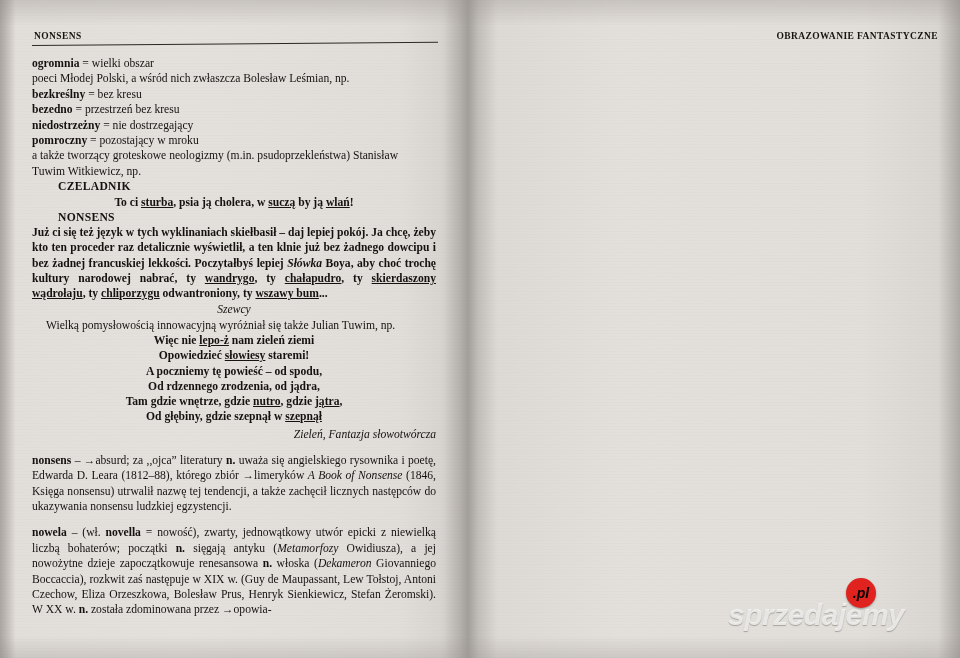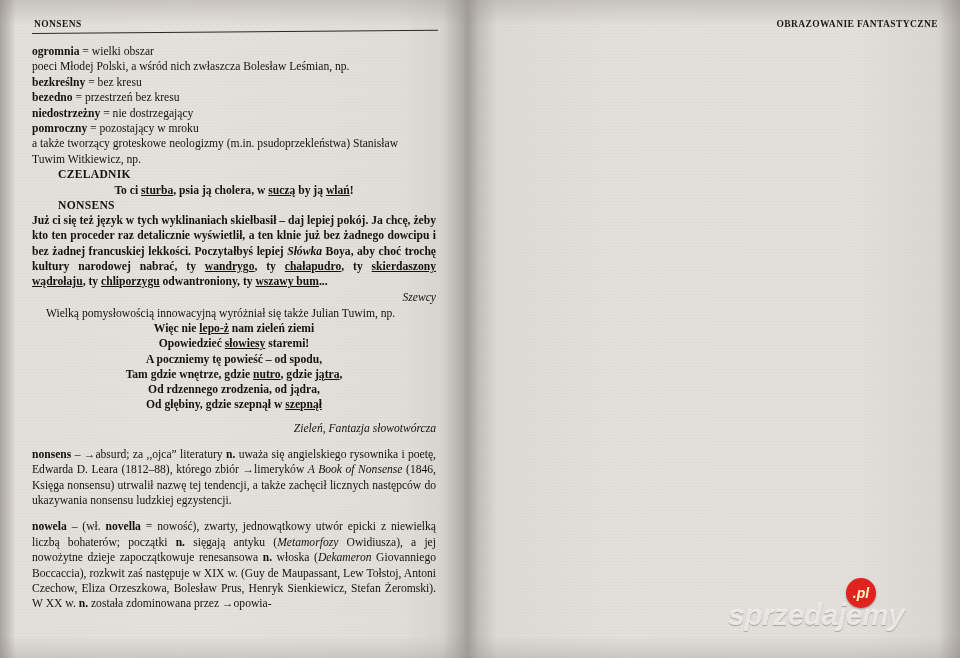--- a/index.html
+++ b/index.html
@@ -47,21 +47,21 @@
     position:absolute; left:0; top:0; width:16px; height:658px;
     background: linear-gradient(to right, rgba(120,115,110,0.45), rgba(120,115,110,0));
     pointer-events:none;
   }
   #rightedge {
     position:absolute; right:0; top:0; width:22px; height:658px;
     background: linear-gradient(to left, rgba(120,115,110,0.40), rgba(120,115,110,0));
     pointer-events:none;
   }
 
-  .page { position: absolute; top: 0; height: 568px; }
+  .page { position: absolute; top: 12px; height: 568px; }
   #page-left  { left: 0px;   width: 460px; }
   #page-right { left: 498px; width: 462px; }
 
   .runhead {
     position: absolute;
     font-family: "Liberation Serif", serif;
     font-weight: bold;
     letter-spacing: 0.4px;
     color: #15130f;
     font-size: 9.5px;
@@ -88,21 +88,21 @@
 
   p { margin: 0; }
   .entry { margin-bottom: 11px; text-align: justify; }
   .entry.tight { margin-bottom: 0; }
   .hw { font-weight: bold; }
   .it { font-style: italic; }
   .u  { text-decoration: underline; }
   .verse { font-weight: bold; text-align: center; line-height: 15.2px; }
   .speaker { font-weight: bold; padding-left: 26px; letter-spacing: .3px; }
   .attrib { text-align: right; font-style: italic; }
-  .attrib-l { text-align: right; font-style: italic; margin-top: 1px; }
+  .attrib-l { text-align: center; font-style: italic; margin-top: 1px; }
   .indent { text-indent: 14px; }
   .gap { height: 10px; }
 
   
   #watermark {
     position: absolute;
     left: 728px; top: 600px;
     pointer-events: none;
     font-family: "Liberation Sans", sans-serif;
   }
@@ -114,21 +114,21 @@
     letter-spacing: -0.5px;
     text-shadow: 0 1px 1px rgba(90,88,85,0.45);
     line-height: 30px;
   }
   #wm-badge {
     position: absolute;
     left: 118px; top: -22px;
     width: 30px; height: 30px;
     border-radius: 50%;
     background: #e0231f;
-    color: #fef9c3;
+    color: #000000;
     font-size: 14px;
     font-weight: bold;
     font-style: italic;
     line-height: 30px;
     text-align: center;
     box-shadow: 0 1px 2px rgba(0,0,0,.35);
   }
 
   
   #grain {
@@ -164,25 +164,25 @@
       <p class="speaker">NONSENS</p>
       <p class="entry tight verse" style="text-align:justify">Już ci się też język w tych wyklinaniach skiełbasił – daj lepiej pokój. Ja chcę, żeby kto ten proceder raz detalicznie wyświetlił, a ten klnie już bez żadnego dowcipu i bez żadnej francuskiej lekkości. Poczytałbyś lepiej <span class="it">Słówka</span> Boya, aby choć trochę kultury narodowej nabrać, ty <span class="u">wandrygo</span>, ty <span class="u">chałapudro</span>, ty <span class="u">skierdaszony</span> <span class="u">wądrołaju</span>, ty <span class="u">chliporzygu</span> odwantroniony, ty <span class="u">wszawy bum</span>...</p>
       <p class="attrib-l">Szewcy</p>
 
       <p class="indent">Wielką pomysłowością innowacyjną wyróżniał się także Julian Tuwim, np.</p>
 
       <div>
         <p class="verse">Więc nie <span class="u">lepo-ż</span> nam zieleń ziemi</p>
         <p class="verse">Opowiedzieć <span class="u">słowiesy</span> staremi!</p>
         <p class="verse">A poczniemy tę powieść – od spodu,</p>
+        <p class="verse">Od rdzennego zrodzenia, od jądra,</p>
         <p class="verse">Tam gdzie wnętrze, gdzie <span class="u">nutro</span>, gdzie <span class="u">jątra</span>,</p>
-        <p class="verse">Od rdzennego zrodzenia, od jądra,</p>
         <p class="verse">Od głębiny, gdzie szepnął w <span class="u">szepnął</span></p>
       </div>
-      <p class="attrib" style="margin-top:9px">Zieleń, Fantazja słowotwórcza</p>
+      <p class="attrib" style="margin-top:3px">Zieleń, Fantazja słowotwórcza</p>
 
       <div class="gap"></div>
 
       <p class="entry"><span class="hw">nonsens</span> – →absurd; za ,,ojca” literatury <span class="hw">n.</span> uważa się angielskiego rysownika i poetę, Edwarda D. Leara (1812–88), którego zbiór →limeryków <span class="it">A Book of Nonsense</span> (1846, Księga nonsensu) utrwalił nazwę tej tendencji, a także zachęcił licznych następców do ukazywania nonsensu ludzkiej egzystencji.</p>
 
       <p class="entry"><span class="hw">nowela</span> – (wł. <span class="hw">novella</span> = nowość), zwarty, jednowątkowy utwór epicki z niewielką liczbą bohaterów; początki <span class="hw">n.</span> sięgają antyku (<span class="it">Metamorfozy</span> Owidiusza), a jej nowożytne dzieje zapoczątkowuje renesansowa <span class="hw">n.</span> włoska (<span class="it">Dekameron</span> Giovanniego Boccaccia), rozkwit zaś następuje w XIX w. (Guy de Maupassant, Lew Tołstoj, Antoni Czechow, Eliza Orzeszkowa, Bolesław Prus, Henryk Sienkiewicz, Stefan Żeromski). W XX w. <span class="hw">n.</span> została zdominowana przez →opowia-</p>
 
     </div>
   </div>
 

